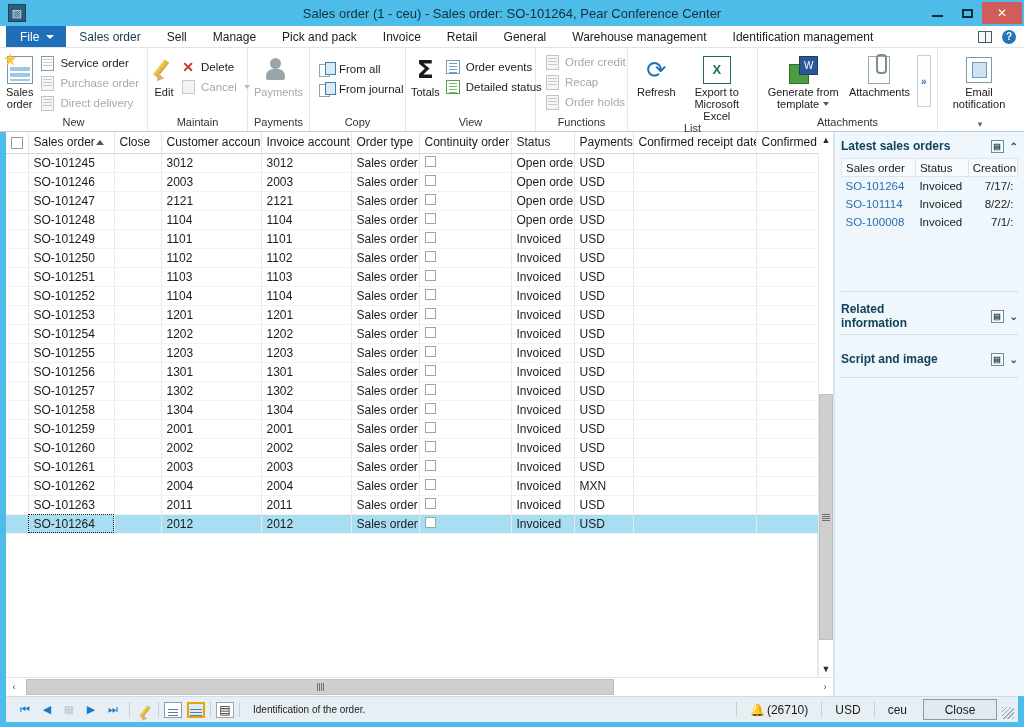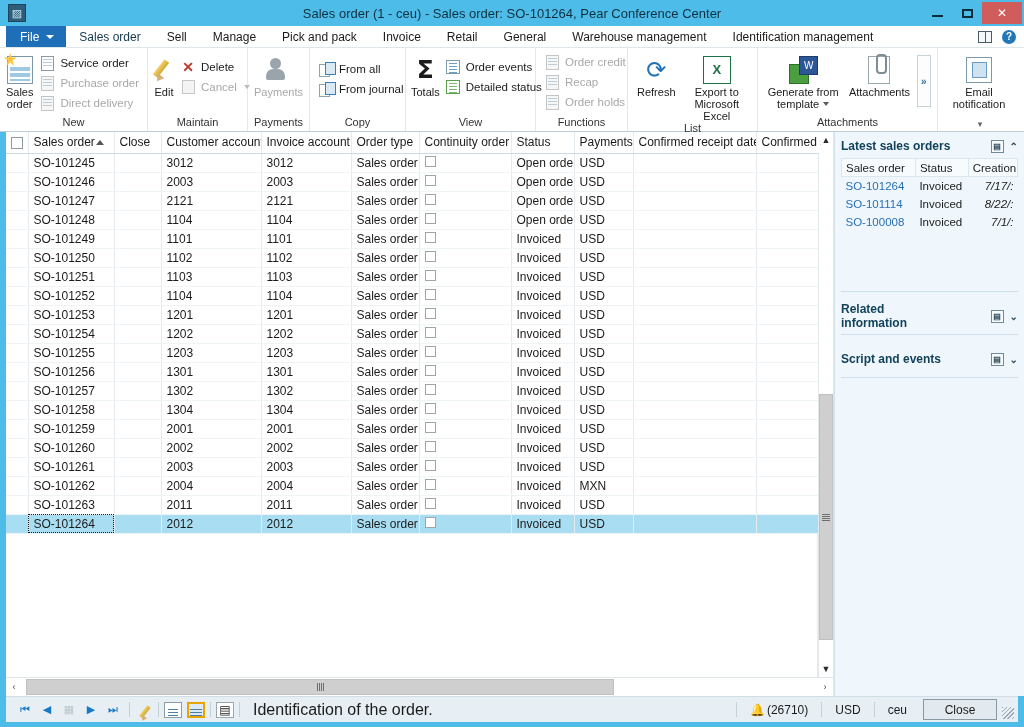--- a/index.html
+++ b/index.html
@@ -305,21 +305,21 @@
   table.fbtable th {
     font-size:11.5px; font-weight:normal; text-align:left;
     padding:1px 4px; height:18px; background:#f7fbfd;
     border:1px solid #dbe7ef; color:#1b1b1b;
   }
   table.fbtable td {
     font-size:11.5px; padding:1px 4px; height:18px;
     border-bottom:0; color:#1b1b1b; white-space:nowrap; overflow:hidden;
   }
   table.fbtable td.link { color:#2a6fb5; }
-  table.fbtable td.num { text-align:right;font-style:italic; }
+  table.fbtable td.num { text-align:right; }
   .fb-sep { height:1px; background:#cfdfe9; margin:8px 0 0 0;}
   .fb-sec { margin-top:14px;gap:37px; }
   .fb-spacer { flex:1 1 auto; }
 
   
   .statusbar {
     flex: 0 0 26px; height:26px;
     background: #e7eff4;
     display:flex; align-items:center;
     padding: 0 4px 0 8px;
@@ -330,21 +330,21 @@
   .nav-btn.dim { color:#b9c6cd; }
   .sb-div { width:1px;height:15px;background:#c3d0d8;margin:0 5px;}
   .sb-icon {
     width:18px;height:16px;border:1px solid #8d9ba3;background:#fff;
     display:flex;align-items:center;justify-content:center;
   }
   .sb-icon.on { border:2px solid #e8a400; background:#dceaf5;}
   .sb-icon .ln { width:12px;height:1px;background:#4f7ea6;
     box-shadow:0 3px 0 #4f7ea6,0 6px 0 #4f7ea6;}
   .sb-pencil { width:18px;height:16px;display:flex;align-items:center;justify-content:center;}
-  .sb-text { font-size:16px; color:#1b1b1b; margin-left:8px;}
+  .sb-text { font-size:10px; color:#1b1b1b; margin-left:8px;}
   .sb-right { margin-left:auto; display:flex; align-items:center; gap:0; }
   .sb-bell { color:#e8a400; font-size:12px;}
   .sb-item { font-size:12px; padding:0 8px; color:#1b1b1b; }
   .close-btn {
     min-width:74px; height:21px; margin-left:8px;
     border:1px solid #8a9aa4; background:#e2eaf0;
     display:flex;align-items:center;justify-content:center;
     font-size:12px; color:#1b1b1b;
   }
   .resize-grip { width:12px;height:12px;margin-left:5px;margin-top:6px;
@@ -958,21 +958,21 @@
       <div class="fb-sep"></div>
       <div class="fb-head fb-sec">
         <span>Related information</span>
         <span class="sp">
           <span class="fb-btn">▤</span>
           <span class="fb-chev">⌄</span>
         </span>
       </div>
       <div class="fb-sep"></div>
       <div class="fb-head fb-sec">
-        <span>Script and events</span>
+        <span>Script and image</span>
         <span class="sp">
           <span class="fb-btn">▤</span>
           <span class="fb-chev">⌄</span>
         </span>
       </div>
       <div class="fb-sep"></div>
       <div style="flex:6 1 auto"></div>
     </div>
   </div>
 

